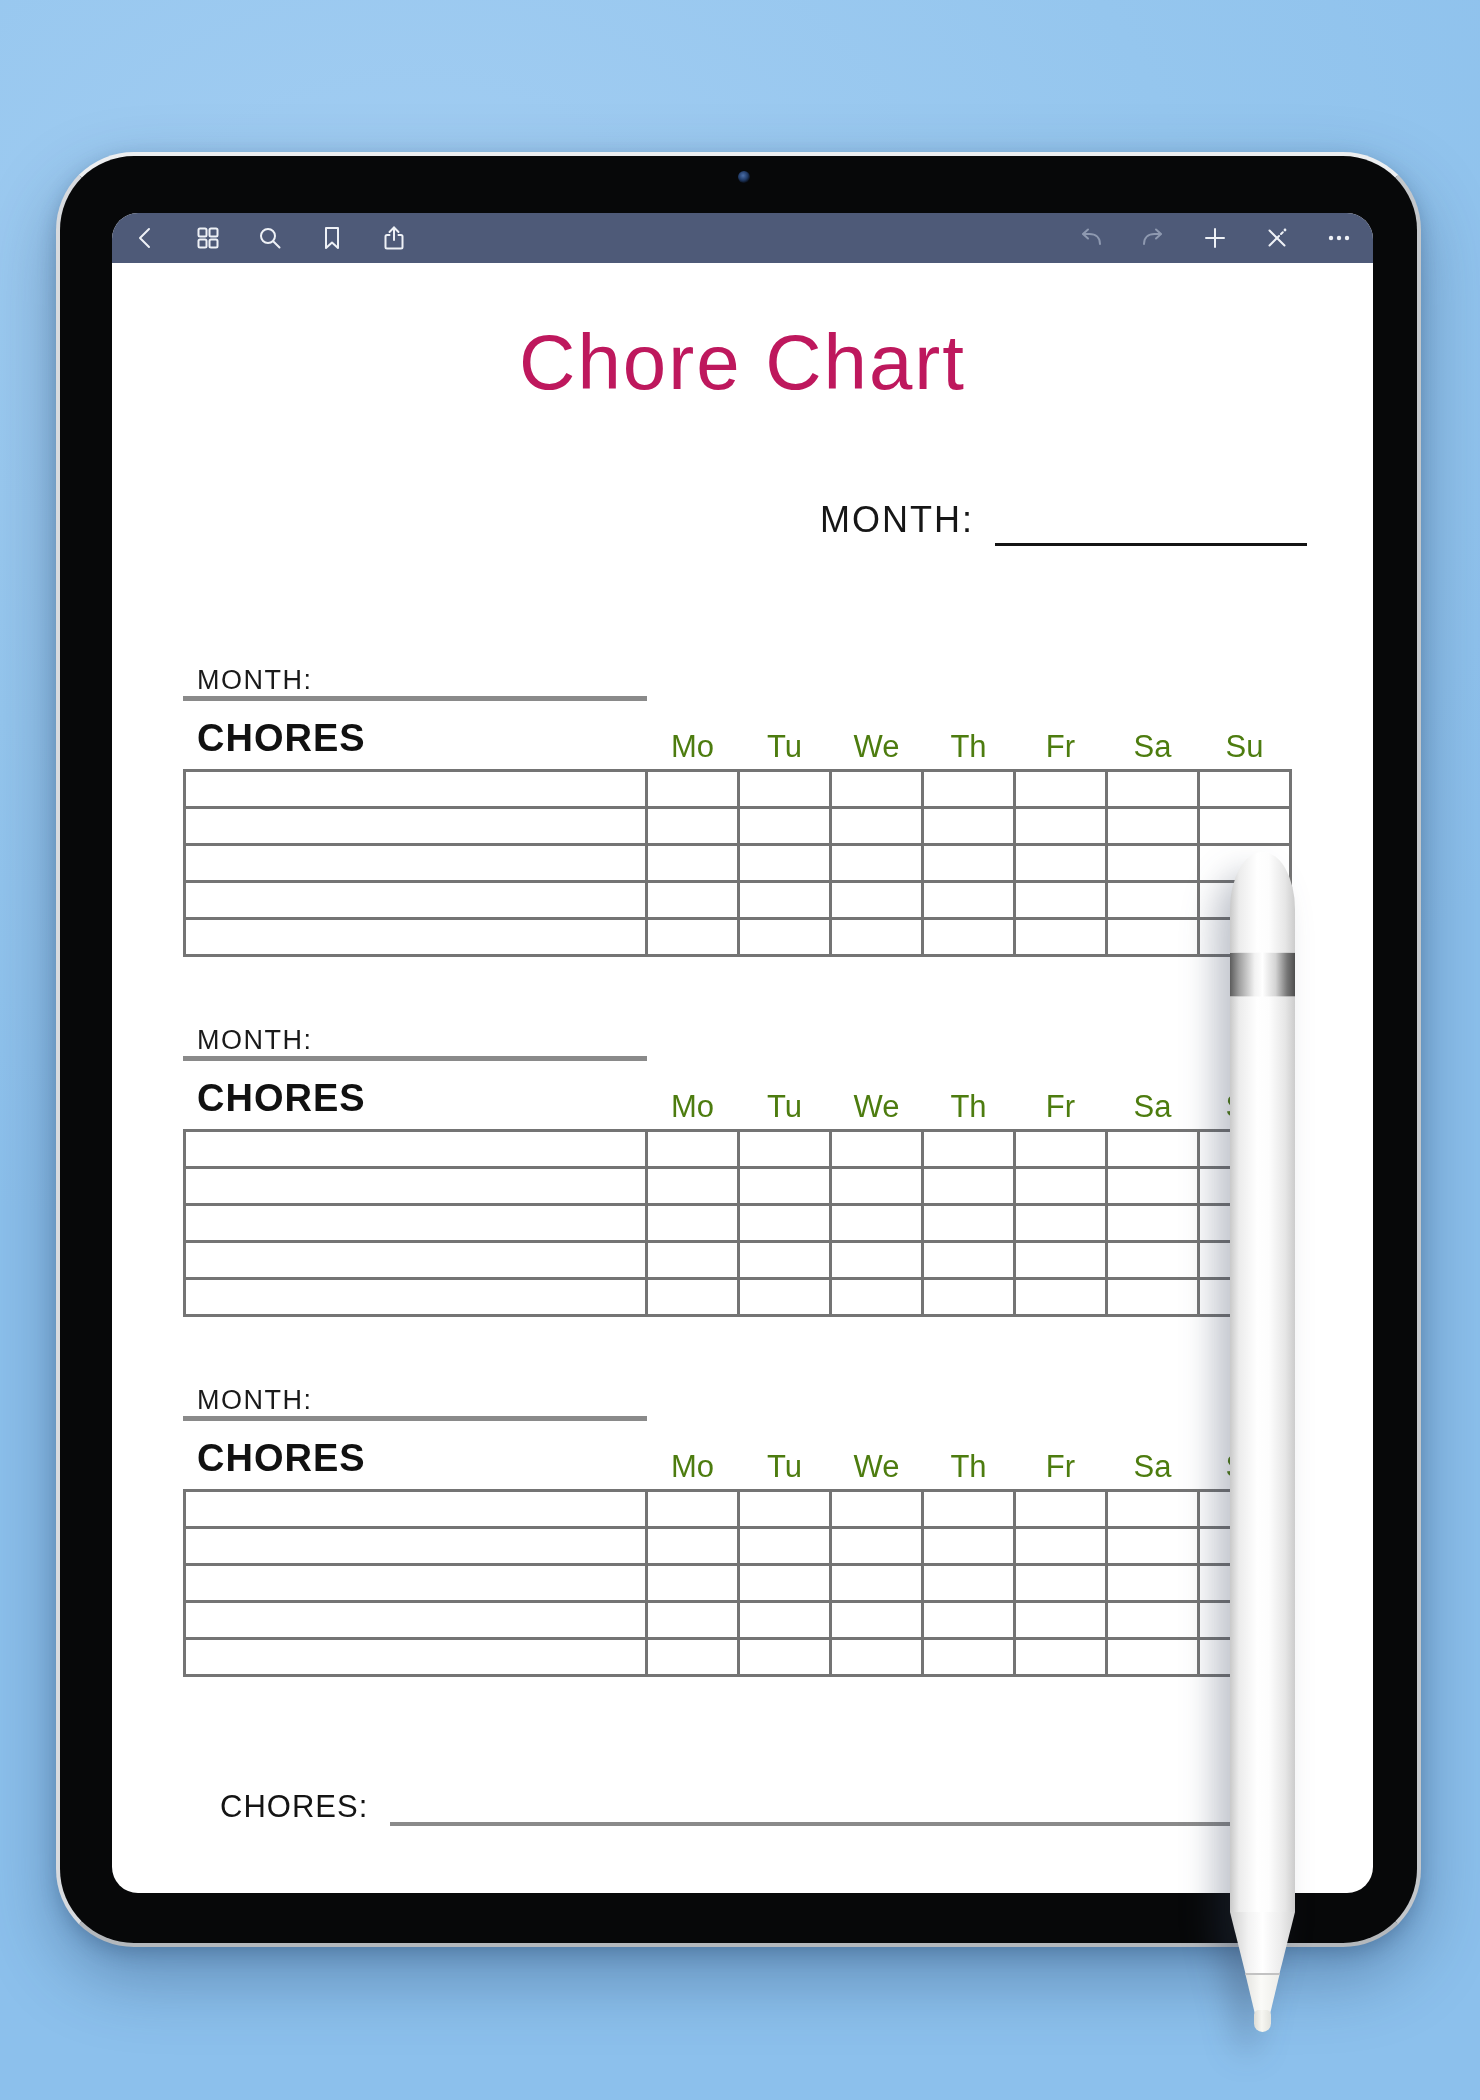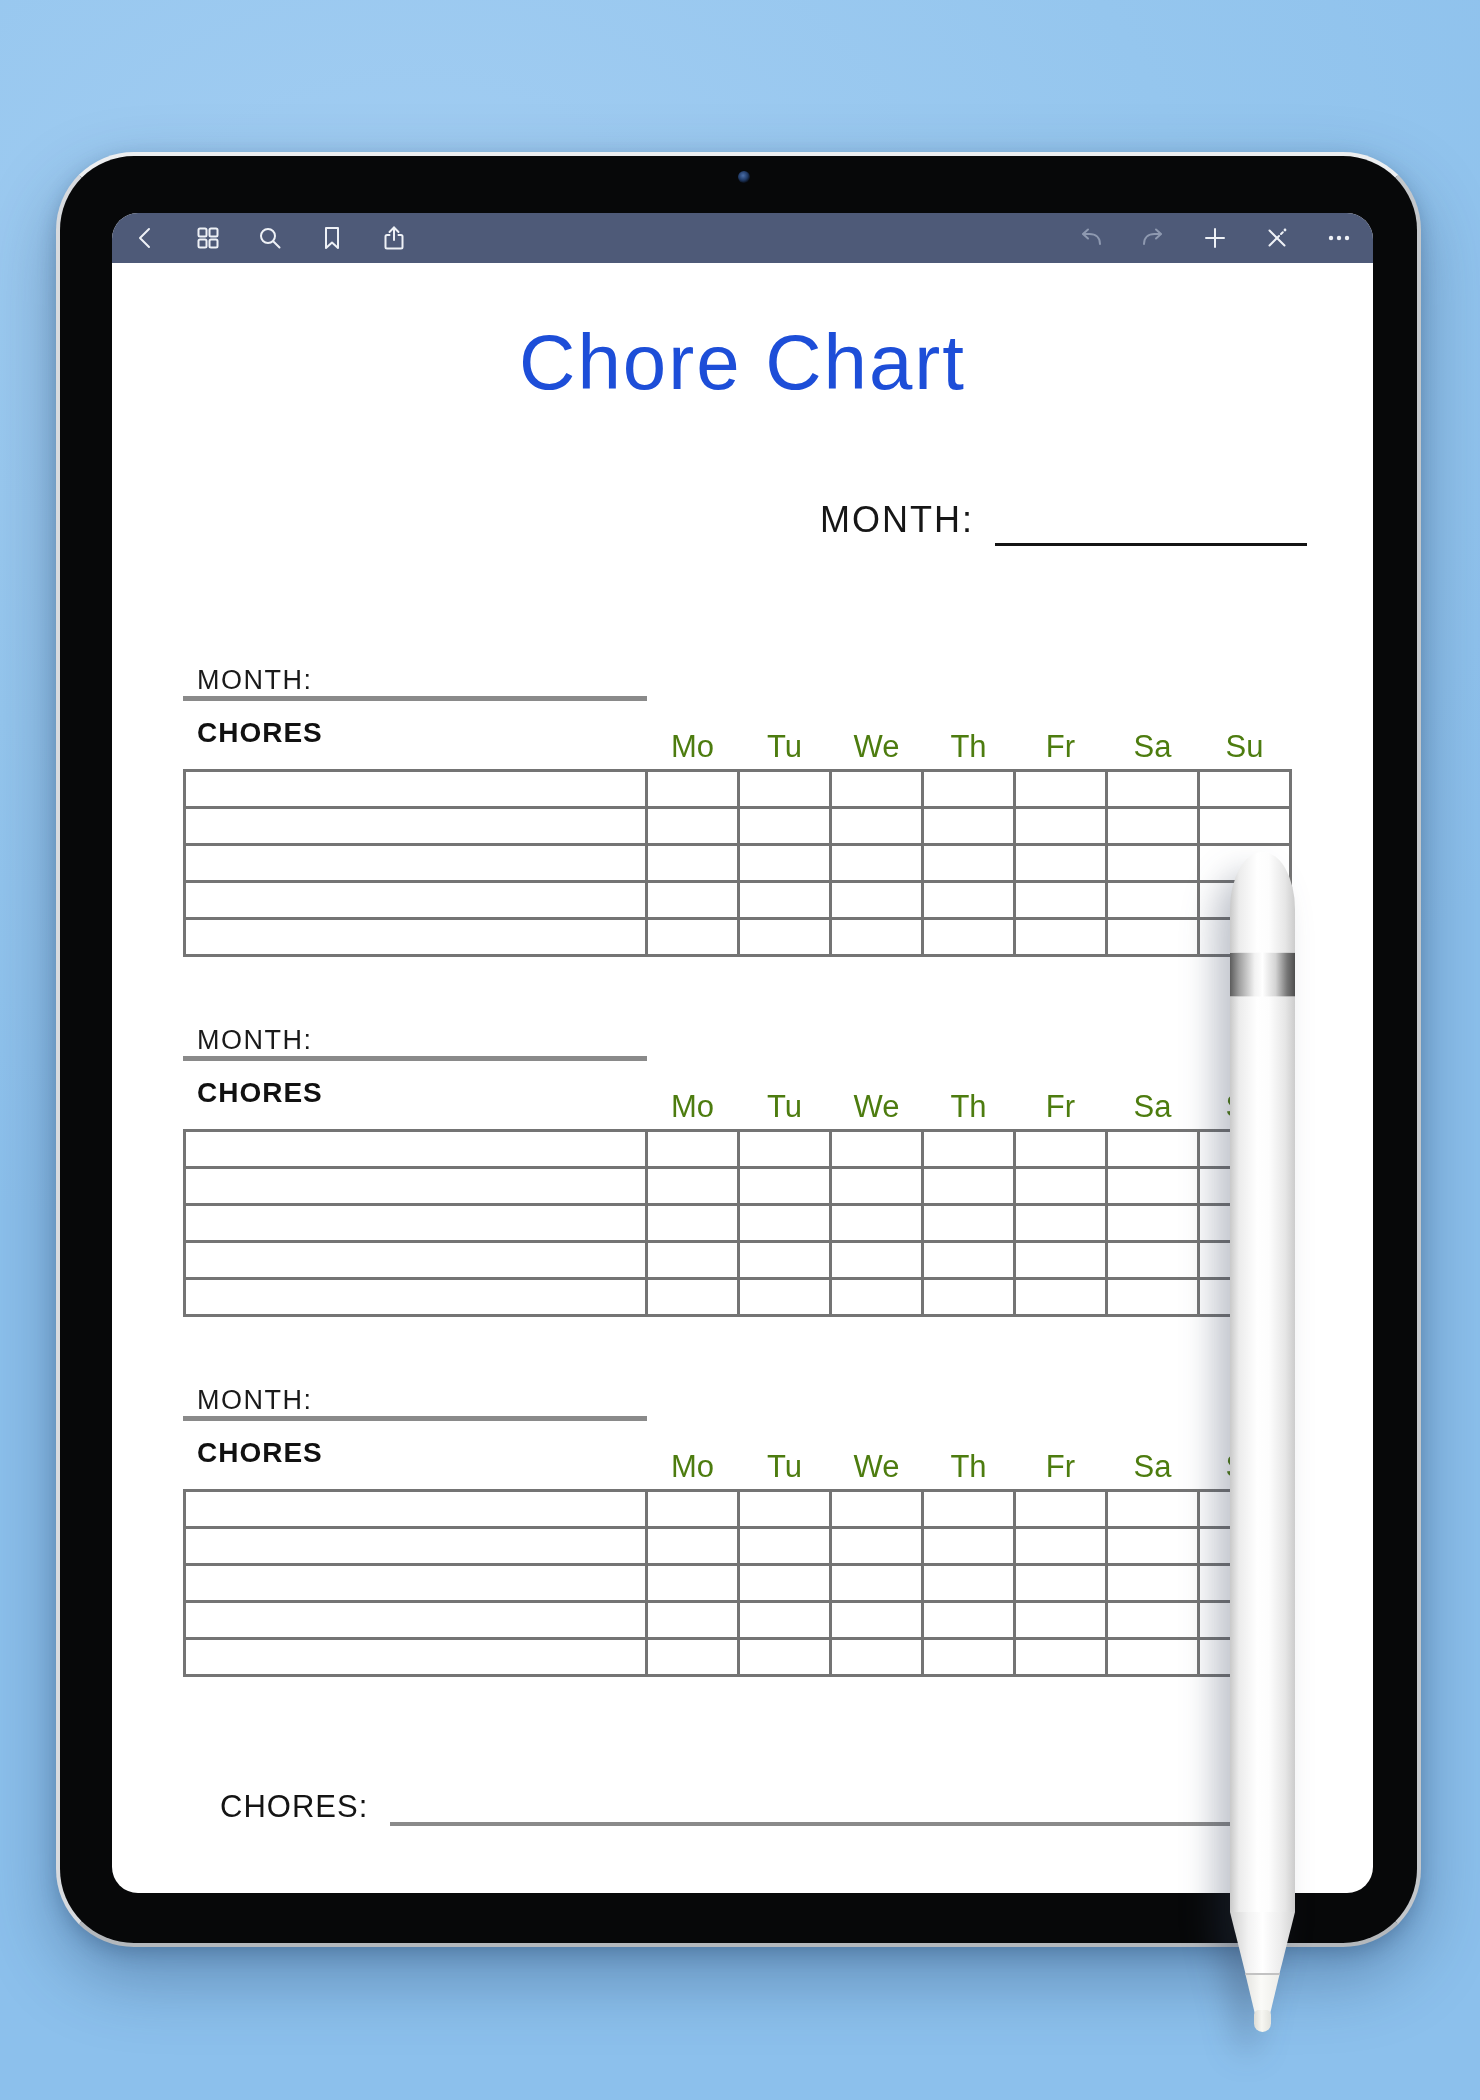--- a/index.html
+++ b/index.html
@@ -32,37 +32,37 @@
     padding:0 20px;box-sizing:border-box;
   }
   .tb-group{display:flex;align-items:center;gap:34px;}
   .tb-icon{width:28px;height:28px;display:block;cursor:pointer;}
   .tb-icon svg{width:28px;height:28px;stroke:#eef1f6;stroke-width:2;fill:none;stroke-linecap:round;stroke-linejoin:round;}
   .tb-icon.dim svg{stroke:#8e99b0;}
   .tb-icon .filled{fill:#eef1f6;stroke:none;}
   
   .title{
     position:absolute;top:104px;left:0;width:100%;text-align:center;
-    font-size:78px;font-weight:300;letter-spacing:2px;color:#1d4ed8;
+    font-size:78px;font-weight:300;letter-spacing:2px;color:#be185d;
   }
   .month-top-label{
     position:absolute;left:708px;top:286px;font-size:36px;font-weight:500;
     letter-spacing:2px;color:#161616;
   }
   .month-top-line{
     position:absolute;left:883px;top:330px;width:312px;height:3px;background:#141414;
   }
   .section{position:absolute;left:0;width:100%;height:340px;}
   .s-month{
     position:absolute;left:85px;top:0;font-size:27px;font-weight:500;
     letter-spacing:1.5px;color:#1a1a1a;
   }
   .s-underline{position:absolute;left:71px;top:31px;width:464px;height:5px;background:#8a8a8a;}
   .s-chores{
-    position:absolute;left:85px;top:52px;font-size:28px;font-weight:700;
+    position:absolute;left:85px;top:52px;font-size:38px;font-weight:700;
     letter-spacing:1px;color:#111;
   }
   table.chart{
     position:absolute;left:71px;top:62px;border-collapse:collapse;table-layout:fixed;
   }
   table.chart th{
     border:none;height:38px;font-size:31px;font-weight:400;color:#4d7c0f;
     text-align:center;vertical-align:bottom;padding:0 0 4px 0;
   }
   table.chart td{border:3px solid #747474;height:34px;padding:0;}

